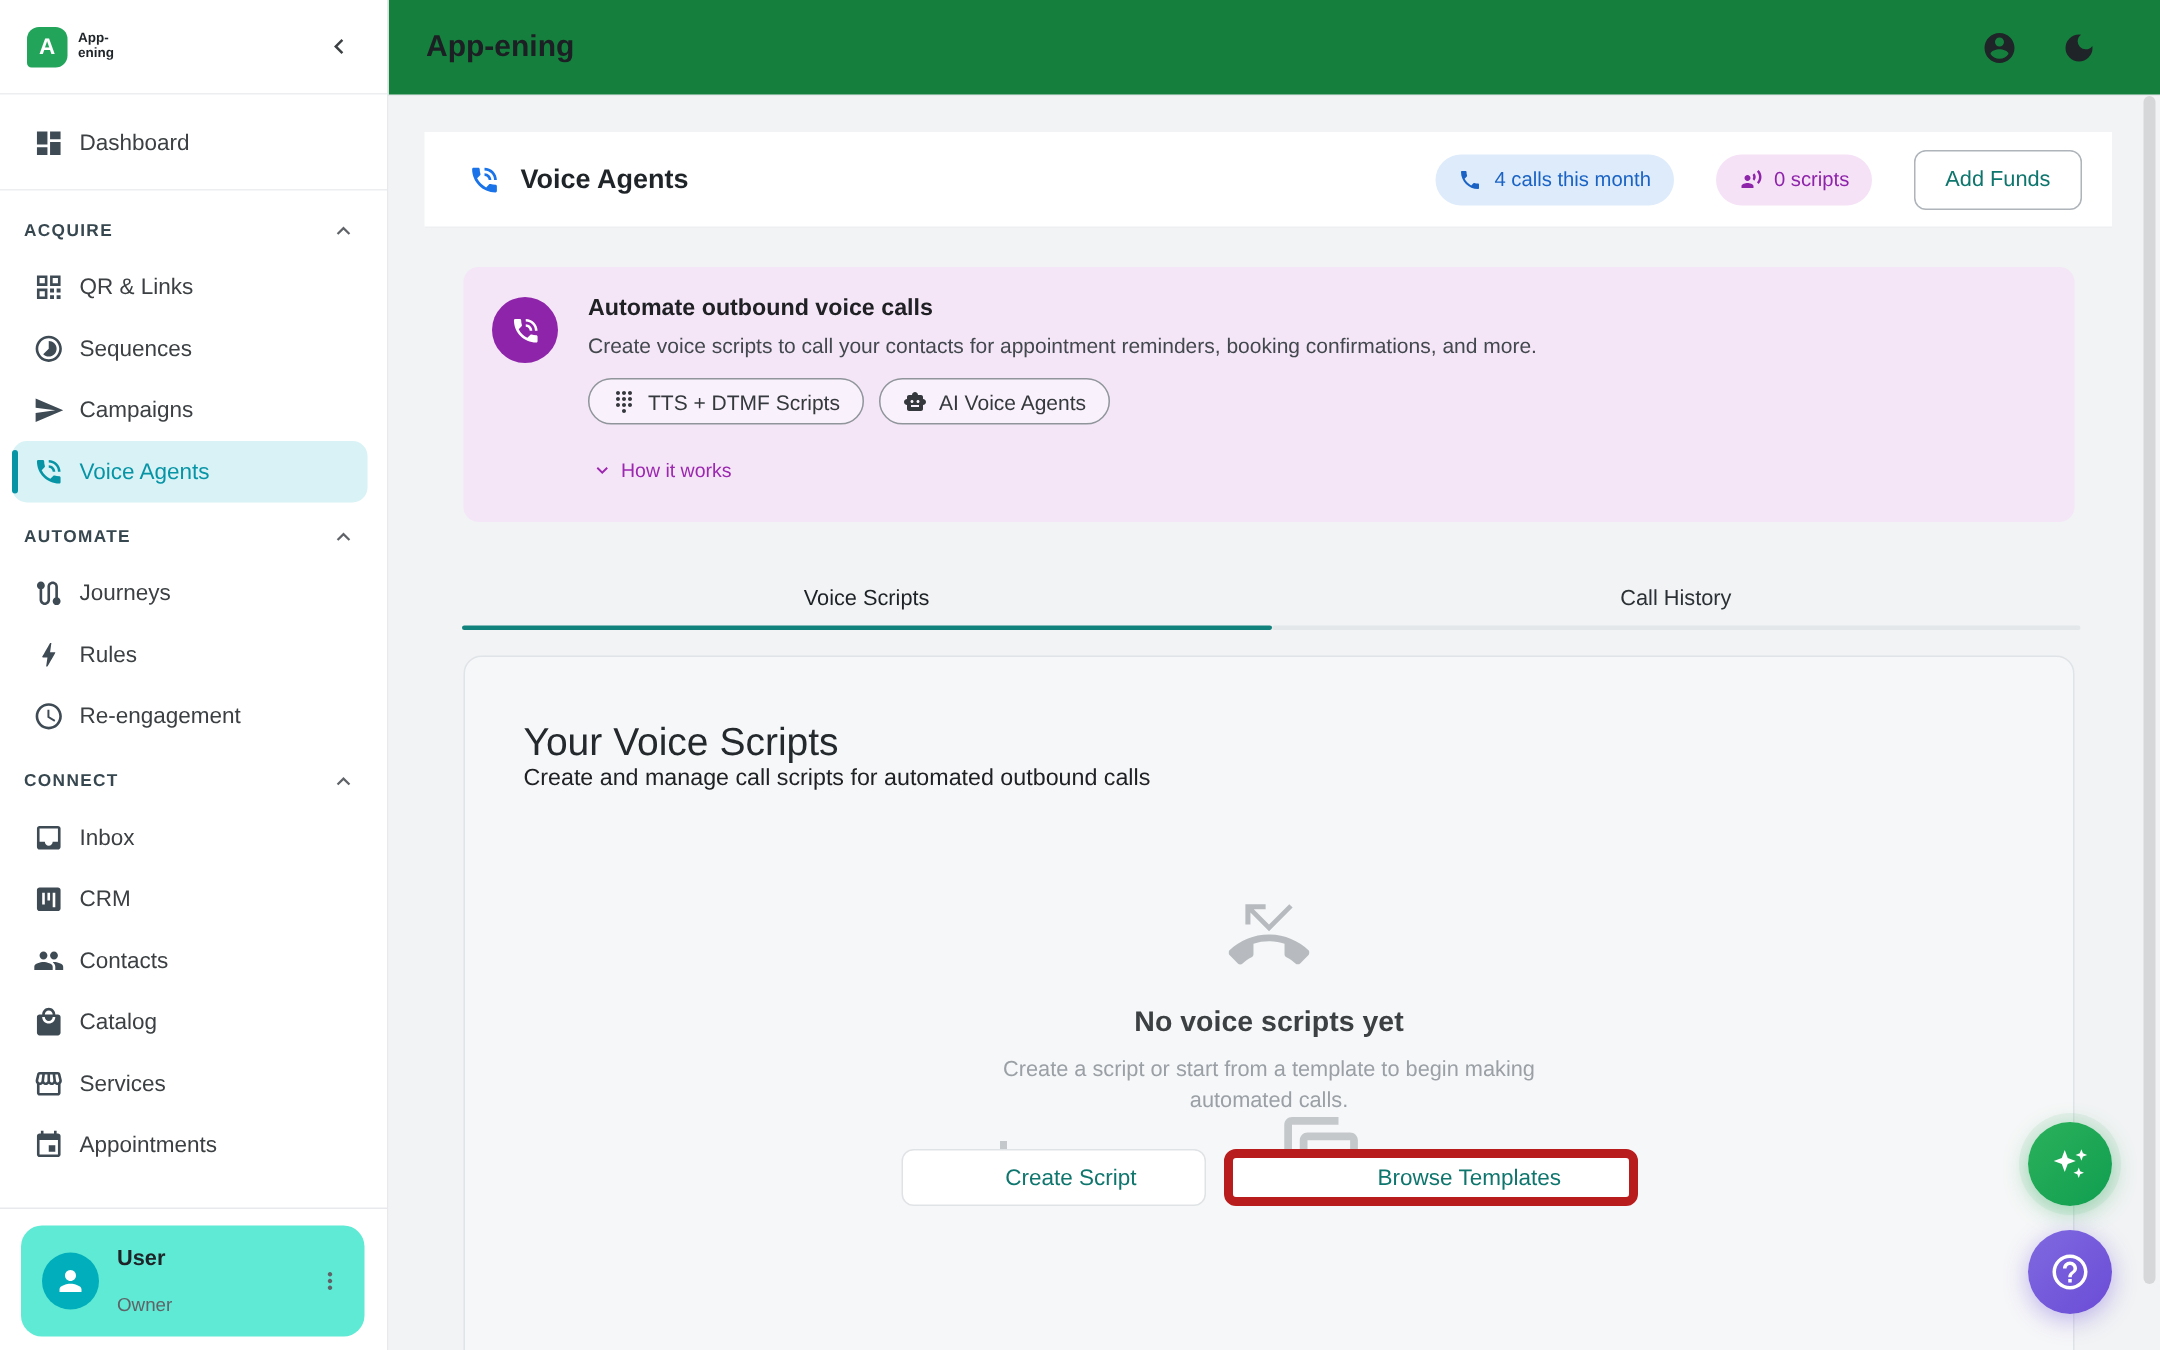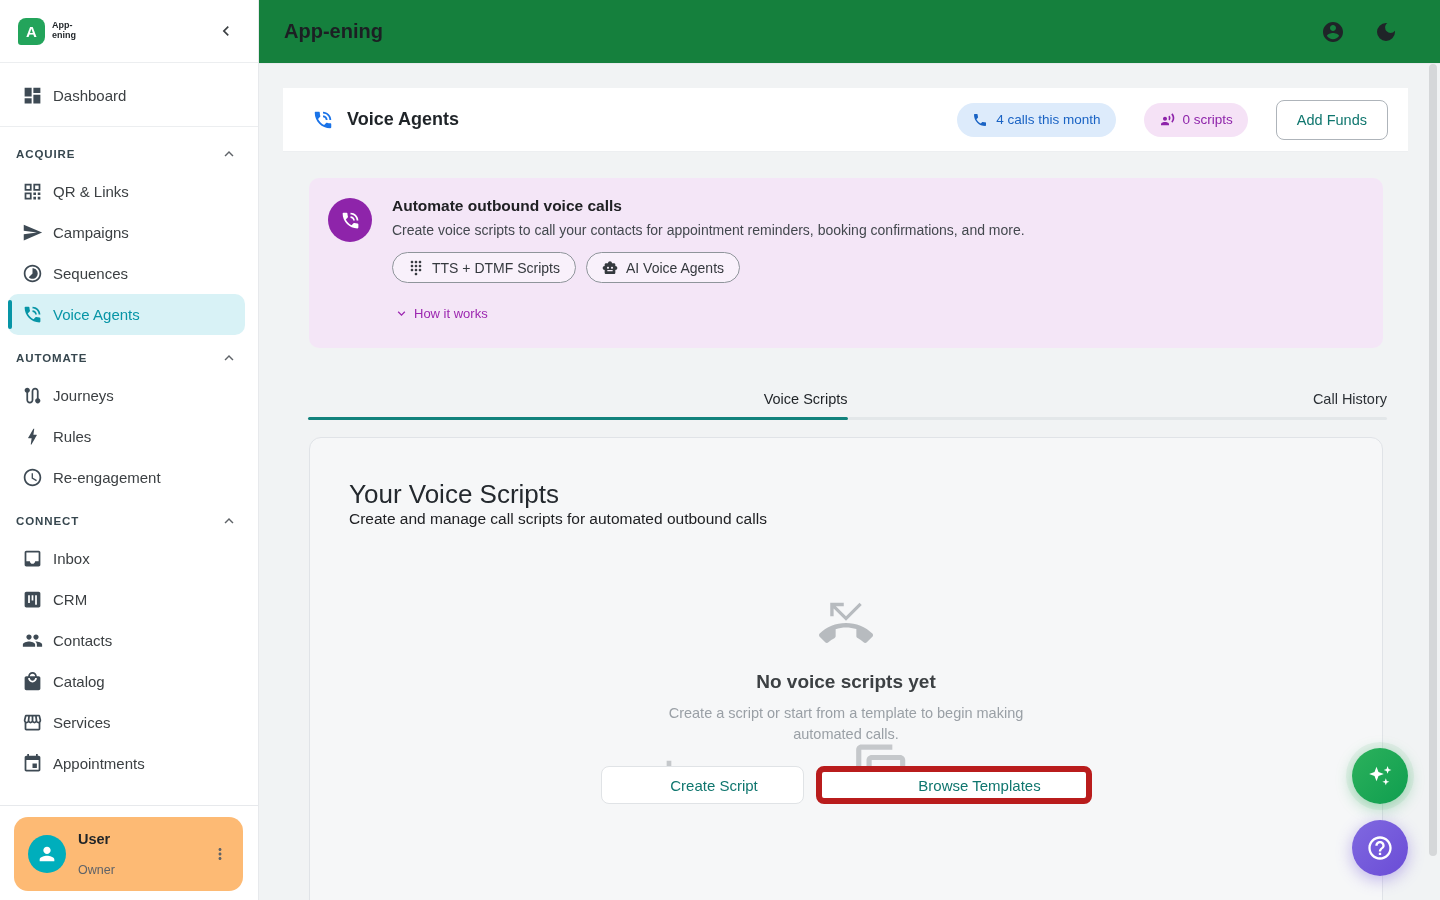--- a/index.html
+++ b/index.html
@@ -18,21 +18,21 @@
   .nav-item .ni-icon { width:21px; height:21px; color:#3e4a54; flex:none; }
   .nav-divider { height:1px; background:#eceef0; margin:10px 0; }
   .section-hd { height:34px; display:flex; align-items:center; justify-content:space-between; padding:0 20px 0 16px; margin-top:6px; cursor:pointer; }
   .section-hd .sh-label { font-size:11.5px; font-weight:700; letter-spacing:.9px; color:#37474f; }
   .section-hd.accent .sh-label { color:#00acc1; }
   .section-hd .sh-chev { width:18px; height:18px; color:#5f6368; }
   .nav-item.active { background:#d8f2f6; border-radius:10px; margin:0 13px 0 8px; padding-left:14px; color:#0795a6; font-weight:500; }
   .nav-item.active .ni-icon { color:#0795a6; }
   .active-bar { position:absolute; left:0; top:15%; width:4px; height:70%; border-radius:3px; background:#0795a6; }
   .user-area { position:absolute; left:0; right:0; bottom:0; height:95px; border-top:1px solid #e7e9ec; background:#fff; }
-  .user-card { position:absolute; left:14px; right:15px; top:11px; height:74px; background:#fdba74; border-radius:14px; display:flex; align-items:center; padding:0 10px 0 14px; }
+  .user-card { position:absolute; left:14px; right:15px; top:11px; height:74px; background:#5eead4; border-radius:14px; display:flex; align-items:center; padding:0 10px 0 14px; }
   .avatar { width:38px; height:38px; border-radius:50%; background:#00aebc; display:flex; align-items:center; justify-content:center; color:#fff; flex:none; }
   .user-meta { flex:1; margin-left:12px; }
   .user-name { font-size:14.5px; font-weight:700; color:#1f2428; }
   .user-role { font-size:12.5px; color:#5f6368; margin-top:16px; }
   .more-btn { width:26px; height:26px; color:#5f6368; display:flex; align-items:center; justify-content:center; cursor:pointer; }
 
   
   .topbar { position:absolute; left:259px; top:0; width:1181px; height:64px; background:#15803d; border-bottom:1px solid #e8eaed; display:flex; align-items:center; padding:0 42px 0 25px; z-index:4; }
   .topbar-title { font-size:20px; font-weight:700; color:#1c1f23; flex:1; }
   .topbar-icons { display:flex; align-items:center; gap:29px; }
@@ -62,21 +62,21 @@
   .banner-title { position:absolute; left:83px; top:19px; font-size:15.5px; font-weight:600; color:#202124; }
   .banner-desc { position:absolute; left:83px; top:44px; font-size:14px; color:#43484e; }
   .chip-row { position:absolute; left:83px; top:74px; display:flex; gap:10px; }
   .chip { height:31px; border:1px solid #8f959b; border-radius:17px; background:rgba(255,255,255,.45); display:flex; align-items:center; gap:8px; padding:0 15px; font-size:14px; font-weight:500; color:#35393e; cursor:pointer; }
   .chip .c-icon { width:16px; height:16px; }
   .how-link { position:absolute; left:85px; top:128px; display:flex; align-items:center; gap:5px; color:#9c27b0; font-size:13px; font-weight:500; cursor:pointer; }
   .how-link .h-icon { width:15px; height:15px; }
 
   
   .tabs { position:absolute; left:49px; top:314px; width:1079px; height:42px; display:flex; }
-  .tab { flex:1; display:flex; align-items:center; justify-content:flex-end; font-size:14.5px; color:#2c3136; cursor:pointer; position:relative; }
+  .tab { flex:1; display:flex; align-items:center; justify-content:center; font-size:14.5px; color:#2c3136; cursor:pointer; position:relative; }
   .tab .tab-bar { position:absolute; left:0; right:0; bottom:0; height:3px; background:#e3e7e9; border-radius:2px; }
   .tab.active { font-weight:500; color:#1e2226; }
   .tab.active .tab-bar { background:#12827c; }
 
   
   .panel { position:absolute; left:50px; top:373px; width:1074px; height:520px; background:#f6f7f8; border:1px solid #e0e3e7; border-radius:12px; }
   .panel-title { position:absolute; left:39px; top:41px; font-size:26px; font-weight:400; color:#24292e; }
   .panel-sub { position:absolute; left:39px; top:72px; font-size:15.5px; font-weight:500; color:#202124; }
   .empty-icon { position:absolute; left:50%; top:158px; transform:translateX(-50%); width:54px; height:54px; color:#b7bbbf; }
   .empty-title { position:absolute; left:0; right:0; top:233px; text-align:center; font-size:19px; font-weight:700; color:#3c4043; }
@@ -132,29 +132,29 @@
     </div>
     <div class="nav-item">
       <svg class="ni-icon" viewBox="0 0 24 24" fill="currentColor">
           <path fill-rule="evenodd" d="M3 3h8v8H3V3zm2 2v4h4V5H5zm8-2h8v8h-8V3zm2 2v4h4V5h-4zM3 13h8v8H3v-8zm2 2v4h4v-4H5zm8-2h3v3h-3v-3zm5 0h3v3h-3v-3zm-5 5h3v3h-3v-3zm5 0h3v3h-3v-3z"></path>
         </svg>
       <span>QR &amp; Links</span>
     </div>
 
     <div class="nav-item">
       <svg class="ni-icon" viewBox="0 0 24 24" fill="currentColor">
+          <path d="M16.24 7.76C15.07 6.59 13.54 6 12 6v6l-4.24 4.24c2.34 2.34 6.14 2.34 8.49 0 2.34-2.34 2.34-6.14-.01-8.48zM12 2C6.48 2 2 6.48 2 12s4.48 10 10 10 10-4.48 10-10S17.52 2 12 2zm0 18c-4.42 0-8-3.58-8-8s3.58-8 8-8 8 3.58 8 8-3.58 8-8 8z"></path>
+        </svg>
+      <span>Sequences</span>
+    </div>
+    <div class="nav-item">
+      <svg class="ni-icon" viewBox="0 0 24 24" fill="currentColor">
           <path d="M2.01 21L23 12 2.01 3 2 10l15 2-15 2z"></path>
         </svg>
       <span>Campaigns</span>
-    </div>
-    <div class="nav-item">
-      <svg class="ni-icon" viewBox="0 0 24 24" fill="currentColor">
-          <path d="M16.24 7.76C15.07 6.59 13.54 6 12 6v6l-4.24 4.24c2.34 2.34 6.14 2.34 8.49 0 2.34-2.34 2.34-6.14-.01-8.48zM12 2C6.48 2 2 6.48 2 12s4.48 10 10 10 10-4.48 10-10S17.52 2 12 2zm0 18c-4.42 0-8-3.58-8-8s3.58-8 8-8 8 3.58 8 8-3.58 8-8 8z"></path>
-        </svg>
-      <span>Sequences</span>
     </div>
     <div class="nav-item active">
       <span class="active-bar"></span>
       <svg class="ni-icon" viewBox="0 0 24 24" fill="currentColor">
           <path d="M20 15.5c-1.25 0-2.45-.2-3.57-.57-.35-.11-.74-.03-1.02.24l-2.2 2.2c-2.83-1.44-5.15-3.75-6.59-6.59l2.2-2.21c.28-.26.36-.65.25-1C8.7 6.45 8.5 5.25 8.5 4c0-.55-.45-1-1-1H4c-.55 0-1 .45-1 1 0 9.39 7.61 17 17 17 .55 0 1-.45 1-1v-3.5c0-.55-.45-1-1-1zM19 12h2c0-4.97-4.03-9-9-9v2c3.87 0 7 3.13 7 7zm-4 0h2c0-2.76-2.24-5-5-5v2c1.66 0 3 1.34 3 3z"></path>
         </svg>
       <span>Voice Agents</span>
     </div>
 
     <div class="section-hd">

